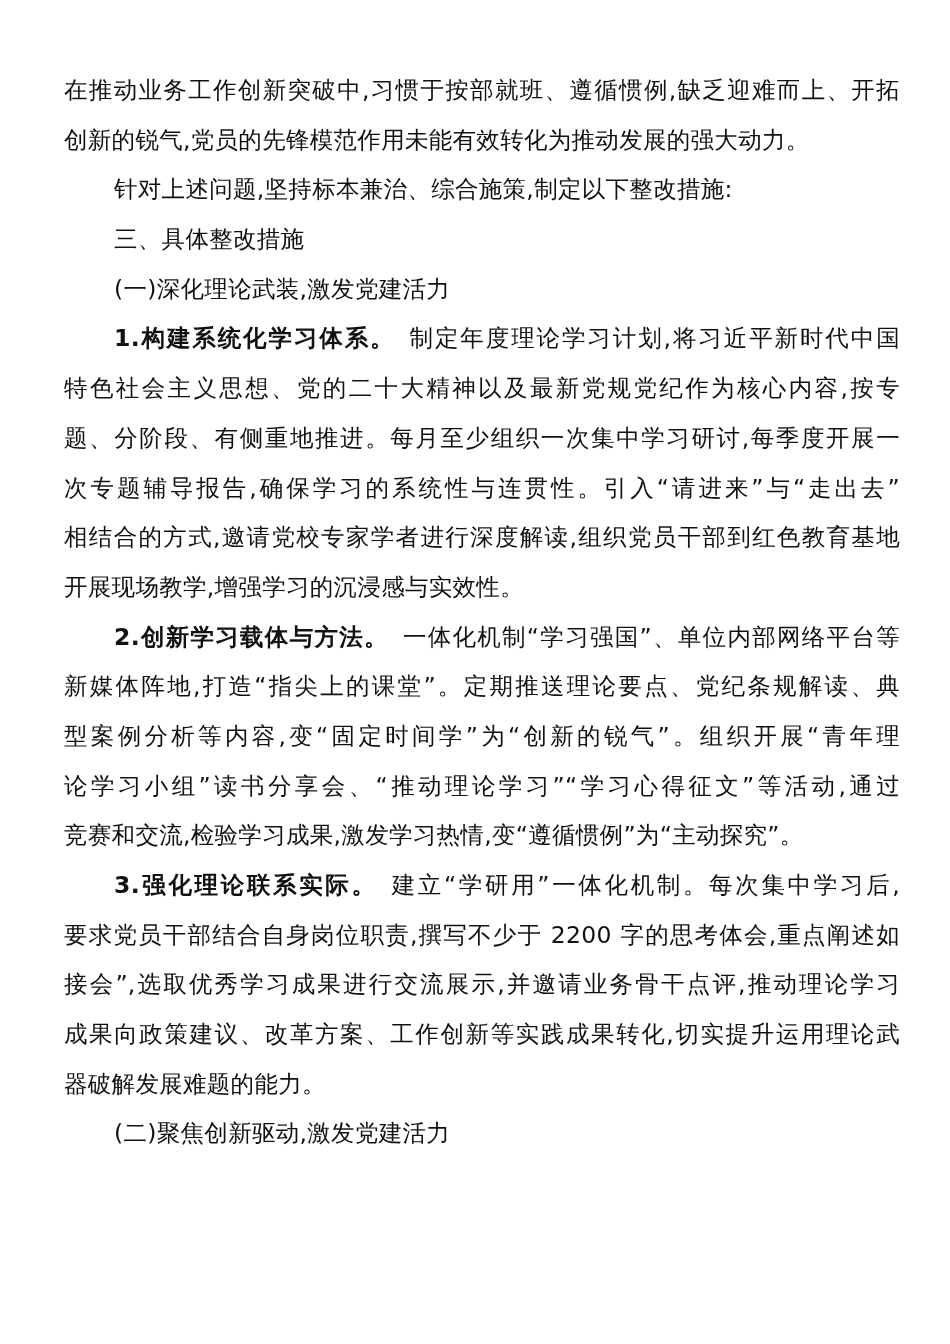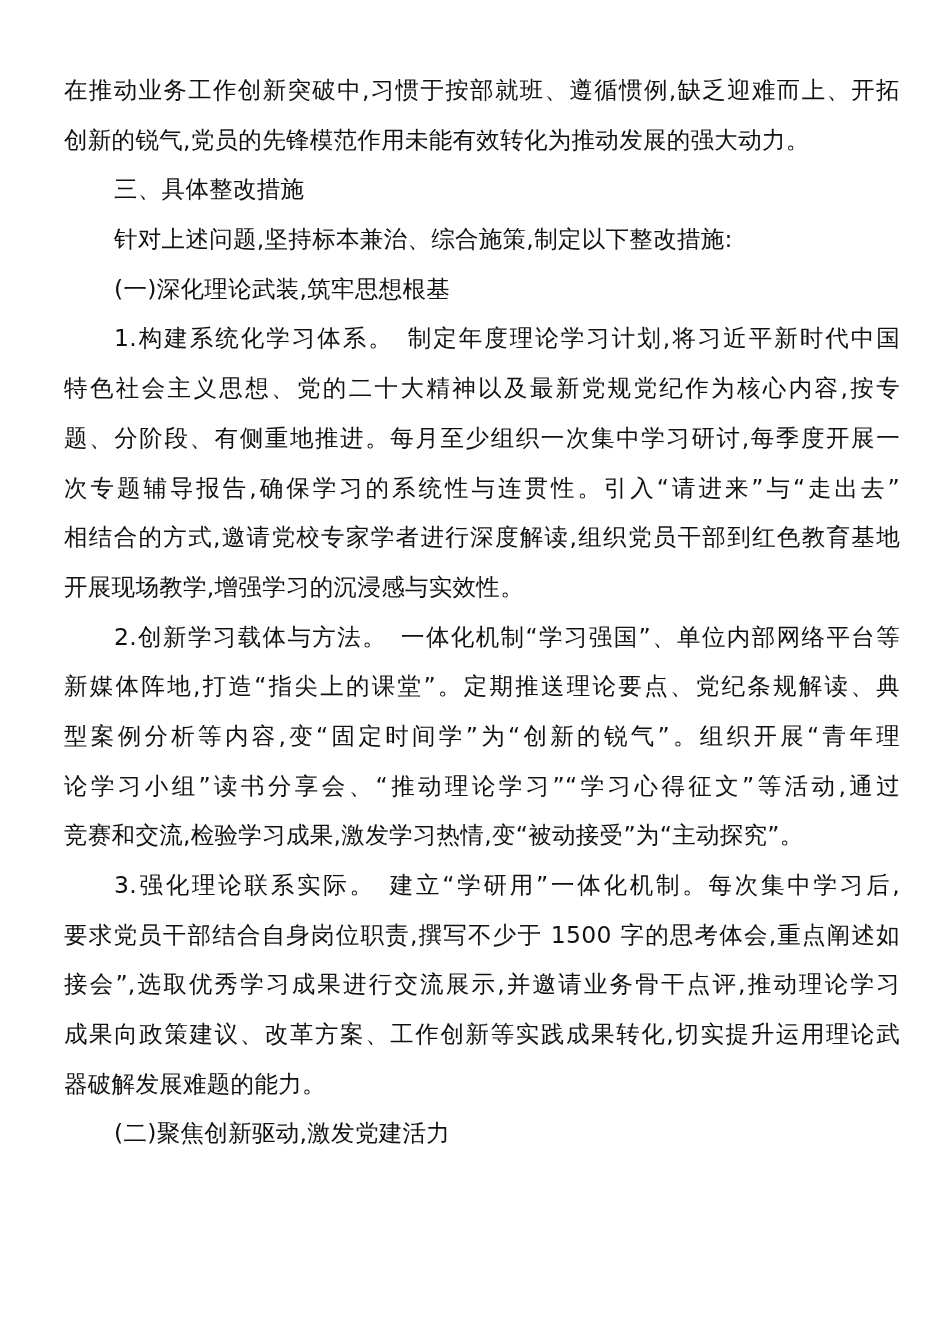--- a/index.html
+++ b/index.html
@@ -39,61 +39,61 @@
       text-align-last: justify;
       overflow: visible;
     }
     .line.last {
       text-align-last: left;
     }
     .indent {
       padding-left: 50px;
     }
     .lead {
-      font-weight: normal;
+      font-weight: bold;
       margin-right: 14px;
     }
   </style>
 </head>
 <body>
 
 <div class="page">
   <div class="content">
 
     <div>
       <div class="line">在推动业务工作创新突破中,习惯于按部就班、遵循惯例,缺乏迎难而上、开拓</div>
       <div class="line last">创新的锐气,党员的先锋模范作用未能有效转化为推动发展的强大动力。</div>
     </div>
 
+    <div class="line last indent">针对上述问题,坚持标本兼治、综合施策,制定以下整改措施:</div>
+
     <div class="line last indent">三、具体整改措施</div>
 
-    <div class="line last indent">针对上述问题,坚持标本兼治、综合施策,制定以下整改措施:</div>
-
-    <div class="line last indent">(一)深化理论武装,筑牢思想根基</div>
+    <div class="line last indent">(一)深化理论武装,激发党建活力</div>
 
     <div>
       <div class="line indent"><span class="lead">1.构建系统化学习体系。</span><span>制定年度理论学习计划,将习近平新时代中国</span></div>
       <div class="line">特色社会主义思想、党的二十大精神以及最新党规党纪作为核心内容,按专</div>
       <div class="line">题、分阶段、有侧重地推进。每月至少组织一次集中学习研讨,每季度开展一</div>
       <div class="line">次专题辅导报告,确保学习的系统性与连贯性。引入“请进来”与“走出去”</div>
       <div class="line">相结合的方式,邀请党校专家学者进行深度解读,组织党员干部到红色教育基地</div>
       <div class="line last">开展现场教学,增强学习的沉浸感与实效性。</div>
     </div>
 
     <div>
       <div class="line indent"><span class="lead">2.创新学习载体与方法。</span><span>一体化机制“学习强国”、单位内部网络平台等</span></div>
       <div class="line">新媒体阵地,打造“指尖上的课堂”。定期推送理论要点、党纪条规解读、典</div>
       <div class="line">型案例分析等内容,变“固定时间学”为“创新的锐气”。组织开展“青年理</div>
       <div class="line">论学习小组”读书分享会、“推动理论学习”“学习心得征文”等活动,通过</div>
-      <div class="line last">竞赛和交流,检验学习成果,激发学习热情,变“被动接受”为“主动探究”。</div>
+      <div class="line last">竞赛和交流,检验学习成果,激发学习热情,变“遵循惯例”为“主动探究”。</div>
     </div>
 
     <div>
       <div class="line indent"><span class="lead">3.强化理论联系实际。</span><span>建立“学研用”一体化机制。每次集中学习后,</span></div>
-      <div class="line">要求党员干部结合自身岗位职责,撰写不少于 1500 字的思考体会,重点阐述如</div>
+      <div class="line">要求党员干部结合自身岗位职责,撰写不少于 2200 字的思考体会,重点阐述如</div>
       <div class="line">接会”,选取优秀学习成果进行交流展示,并邀请业务骨干点评,推动理论学习</div>
       <div class="line">成果向政策建议、改革方案、工作创新等实践成果转化,切实提升运用理论武</div>
       <div class="line last">器破解发展难题的能力。</div>
     </div>
 
     <div class="line last indent">(二)聚焦创新驱动,激发党建活力</div>
 
   </div>
 </div>
 

